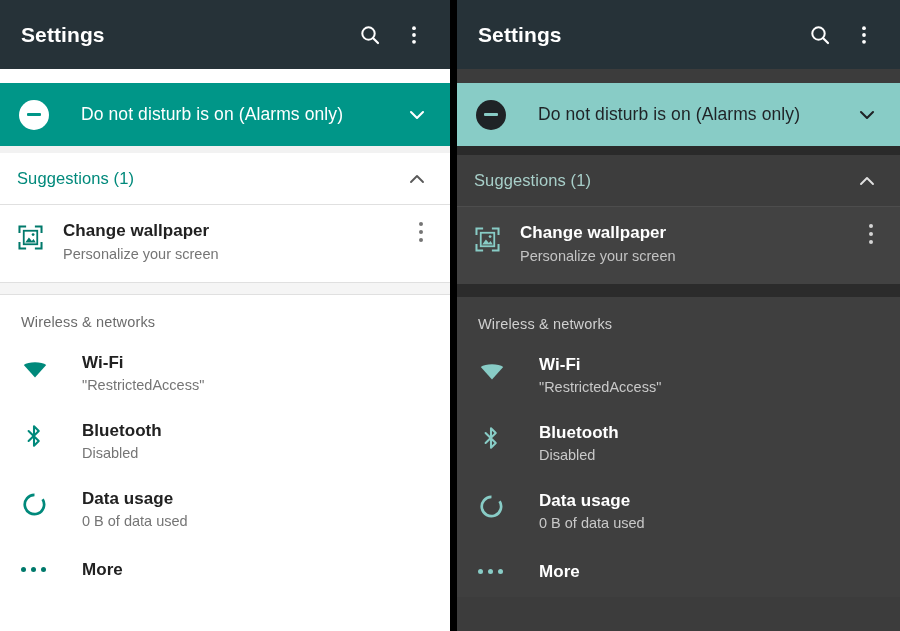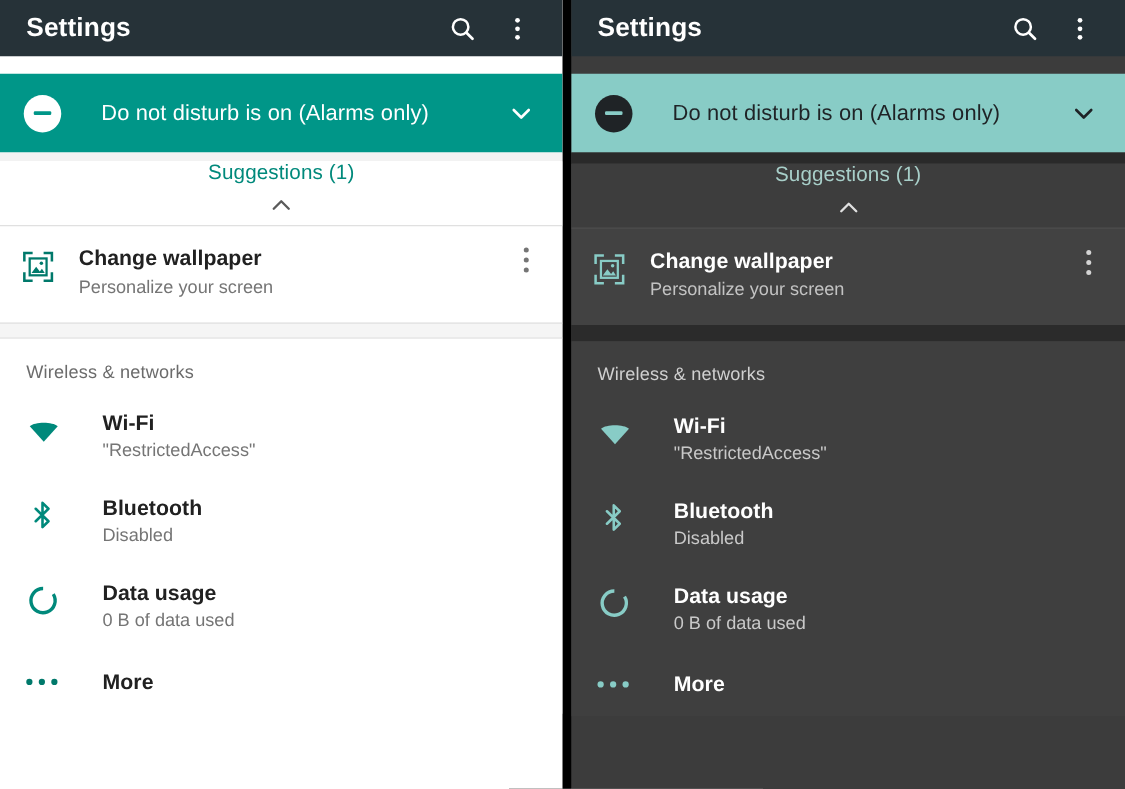--- a/index.html
+++ b/index.html
@@ -26,21 +26,21 @@
     position: relative;
     height: 631px;
     overflow: hidden;
   }
   .panel.light { width: 450px; background: #ffffff; }
   .gutter { width: 7px; height: 631px; background: #000000; flex: 0 0 7px; }
   .panel.dark { width: 443px; background: #3c3c3c; }
 
   
   .appbar {
-    height: 45px;
+    height: 69px;
     display: flex;
     align-items: center;
     padding: 0 14px 0 21px;
     box-sizing: border-box;
   }
   .light .appbar { background: #263238; }
   .dark  .appbar { background: #263238; }
   .appbar-title {
     color: #ffffff;
     font-size: 21px;
@@ -104,21 +104,20 @@
   .sugg-card { }
   .light .sugg-card { background: #ffffff; }
   .dark  .sugg-card { background: #424242; }
 
   .sugg-header {
     height: 51px;
     display: flex;
     align-items: center;
     padding: 0 17px 0 17px;
     box-sizing: border-box;
-    flex-direction: column;
   }
   .light .sugg-header { background: #ffffff; }
   .dark  .sugg-header { background: #3d3d3d; }
   .sugg-title {
     flex: 1;
     font-size: 16.5px;
     letter-spacing: 0.1px;
   }
   .light .sugg-title { color: #00897b; }
   .dark  .sugg-title { color: #a8cfc9; }

